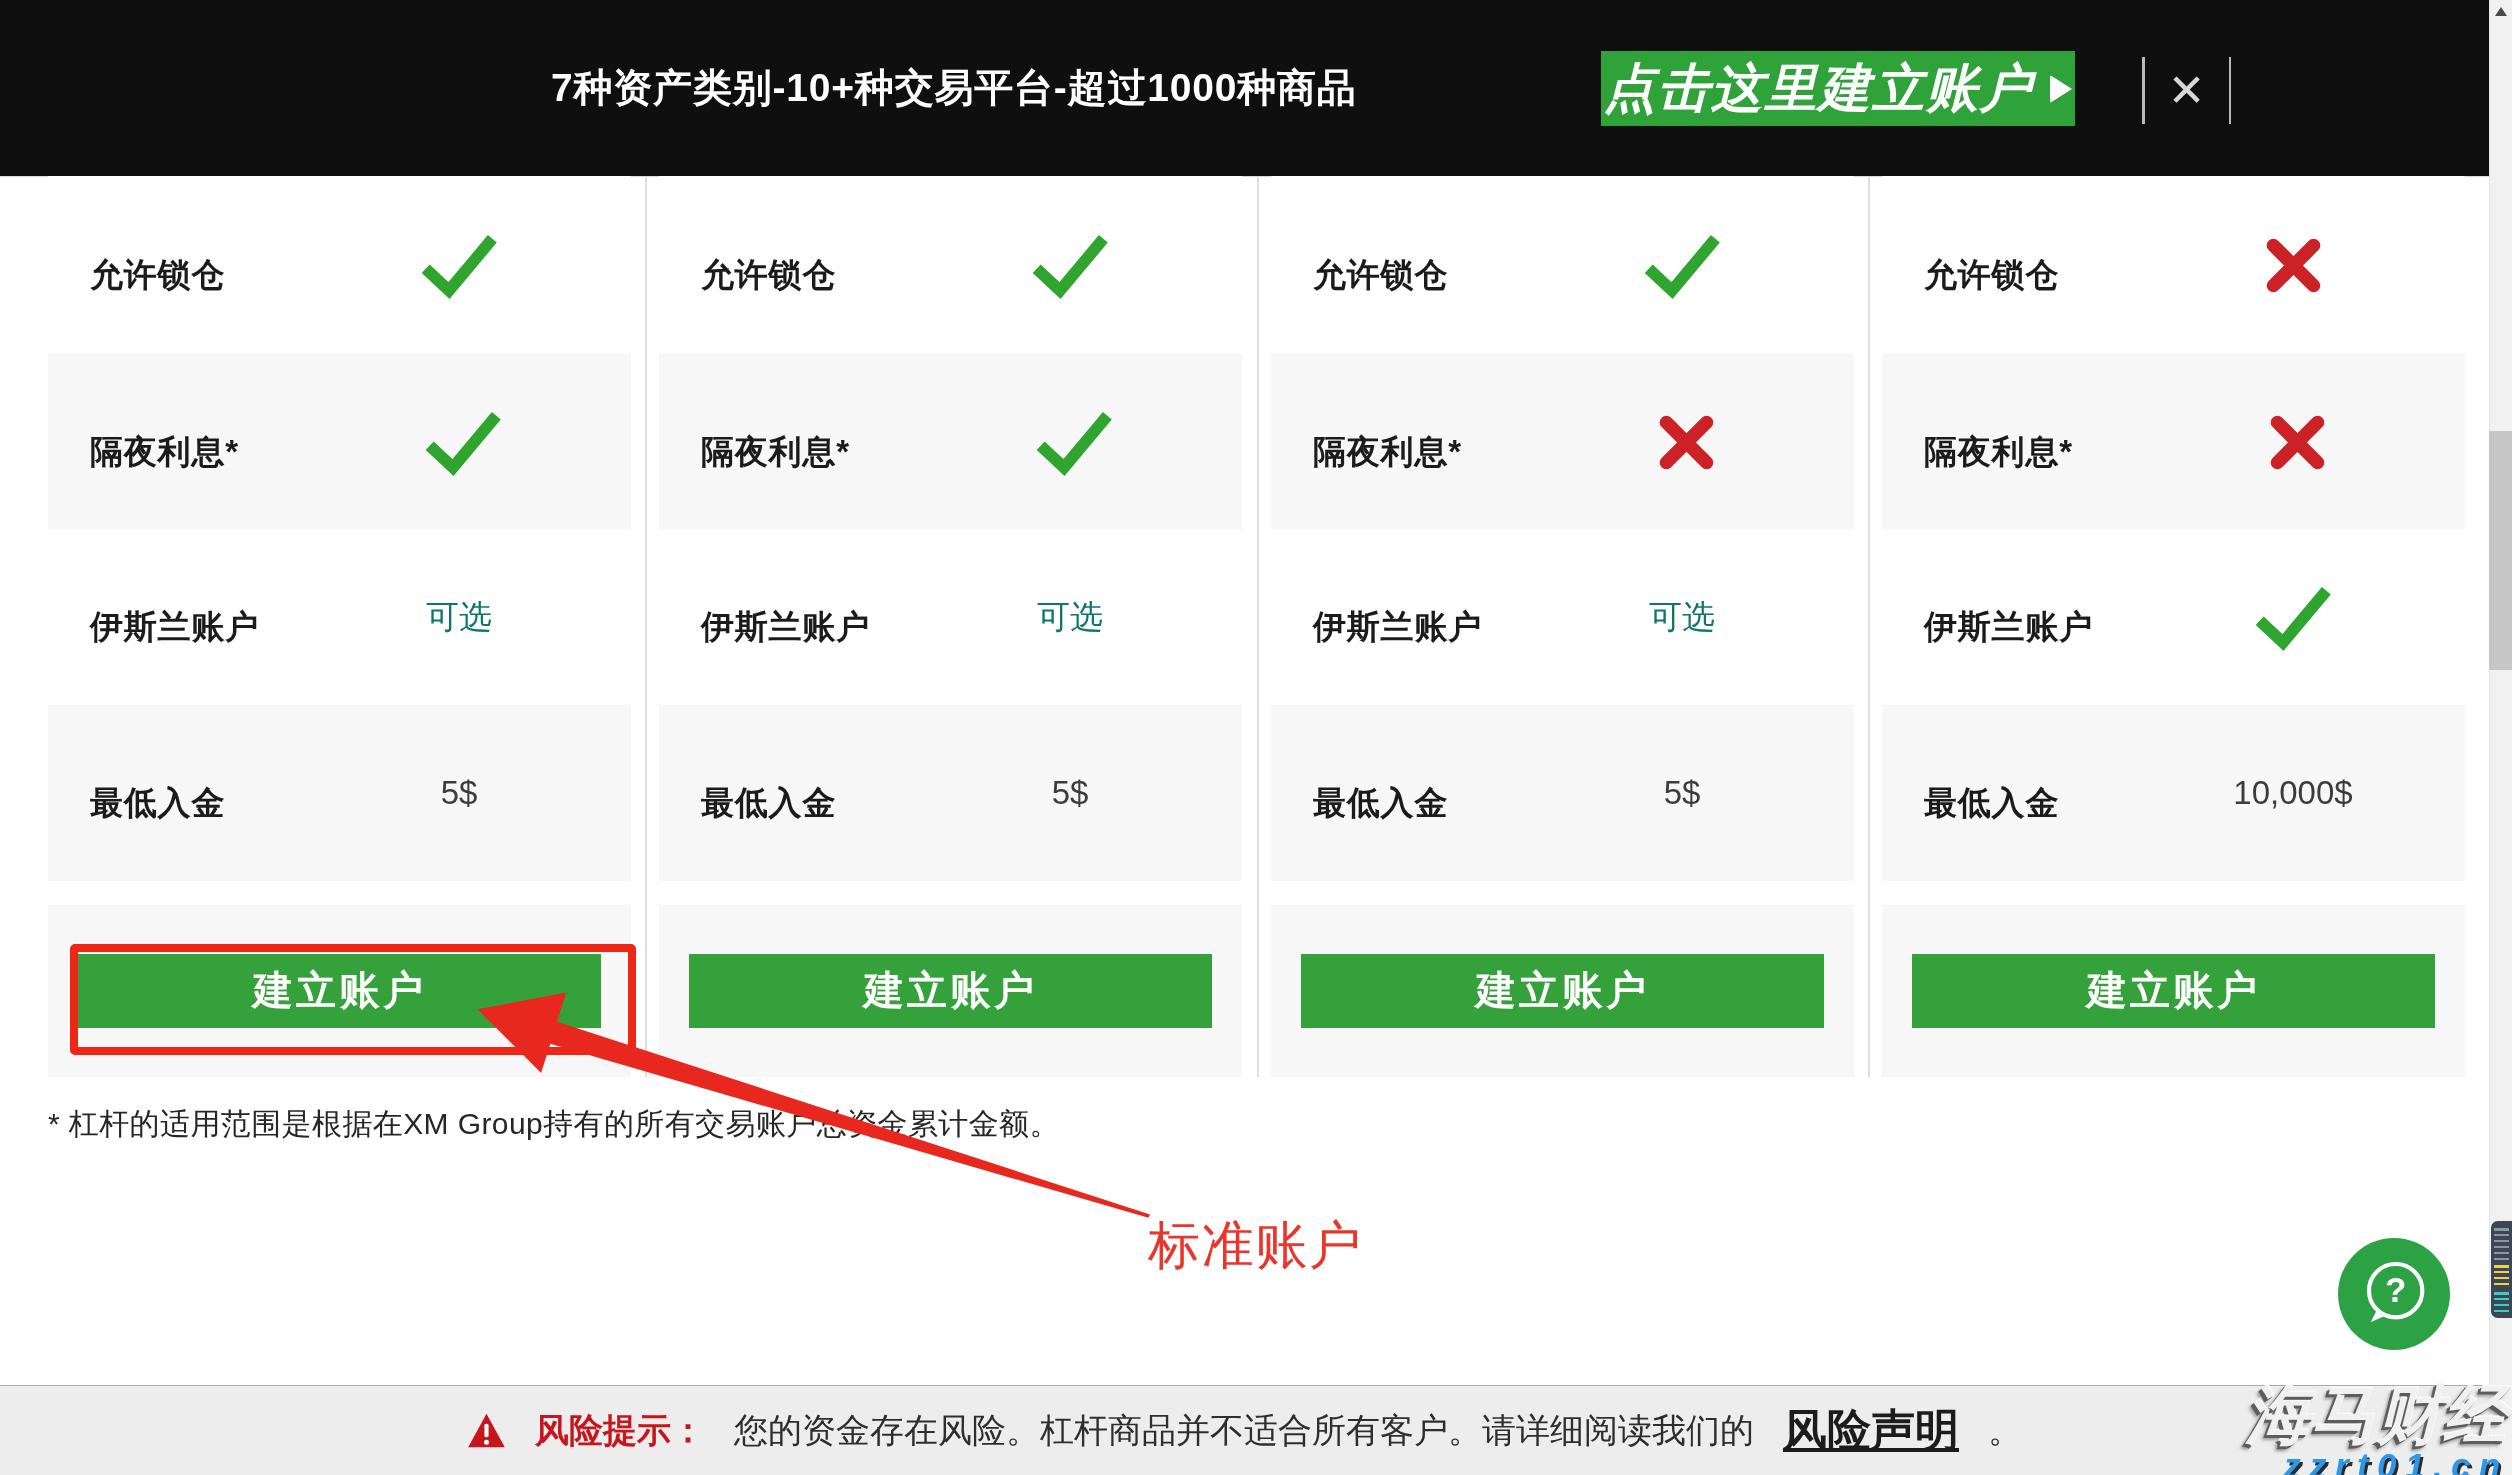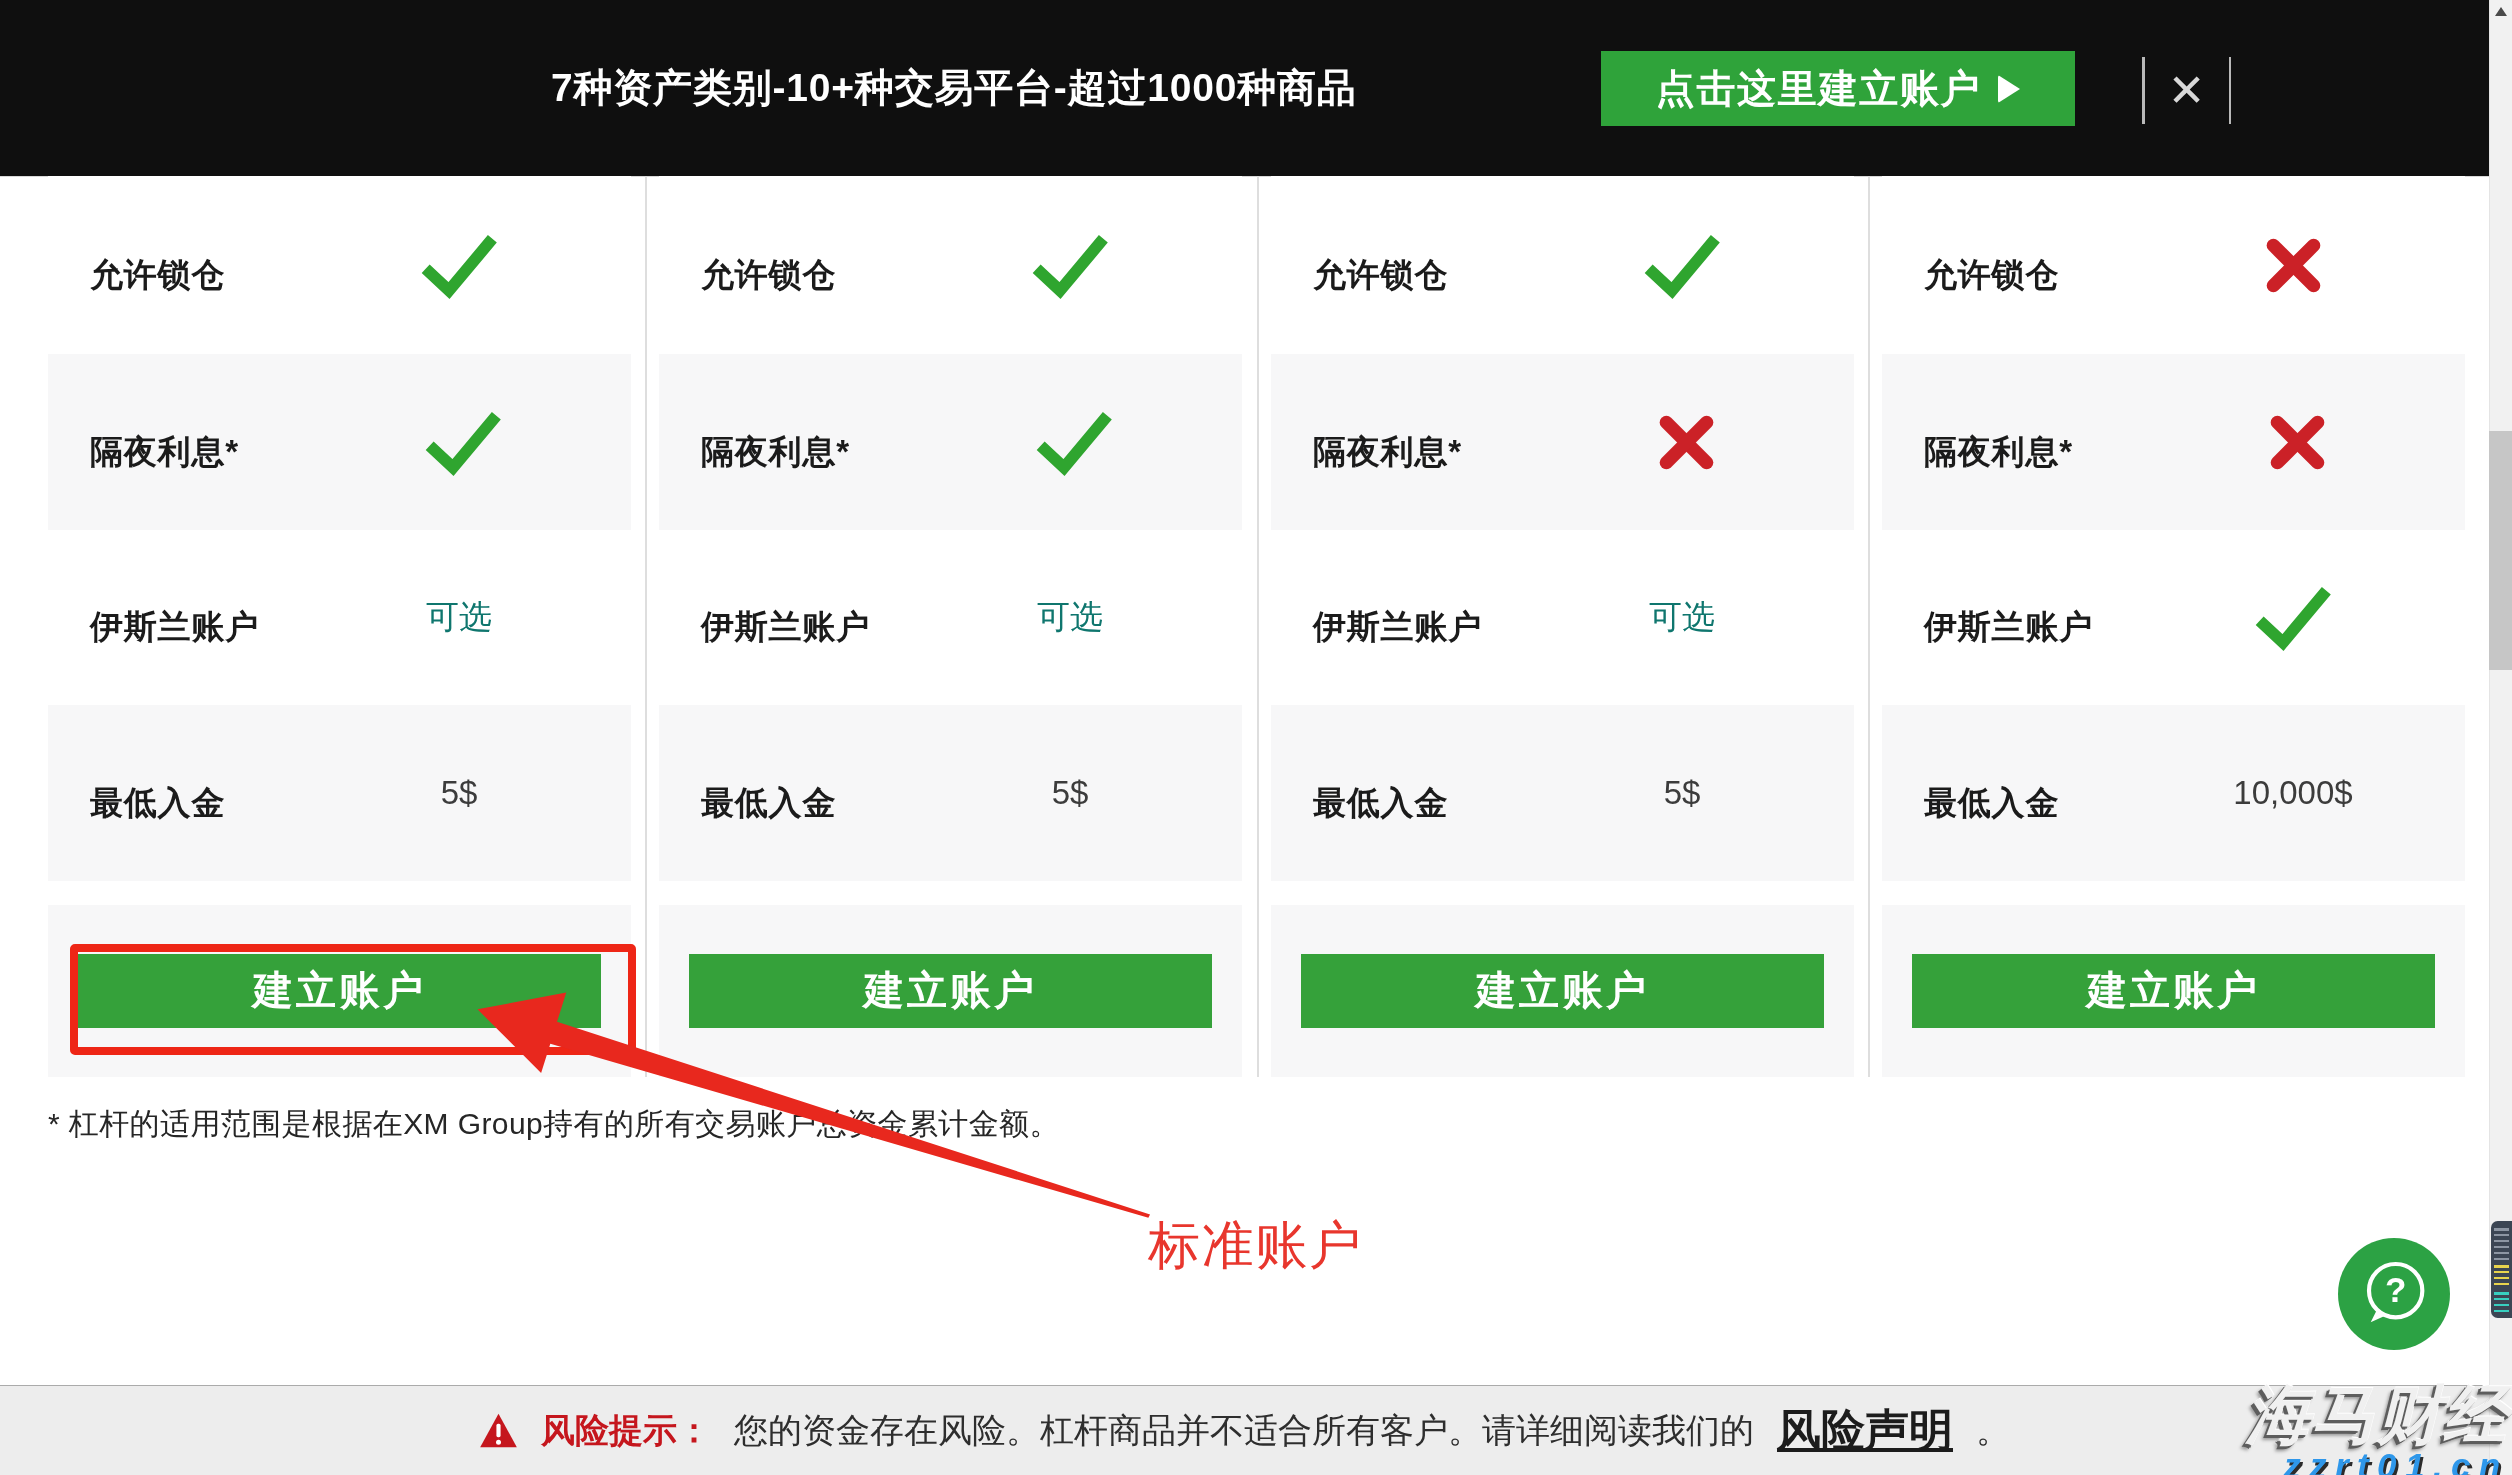--- a/index.html
+++ b/index.html
@@ -6,21 +6,21 @@
   #page{position:relative;width:2512px;height:1475px;overflow:hidden;
         font-family:"Liberation Sans","DejaVu Sans",sans-serif;background:#ffffff;}
 
   
   .banner{position:absolute;left:0;top:0;width:2489px;height:176px;background:#0f0f0f;
           border-bottom:0.8px solid #d9d9d9;}
   .banner-headline{position:absolute;left:551px;top:0;height:176px;display:flex;align-items:center;
           color:#ffffff;font-size:39px;font-weight:700;letter-spacing:0.8px;}
   .banner-cta{position:absolute;left:1601px;top:51px;width:474px;height:75px;background:#2fa33a;
           display:flex;align-items:center;justify-content:center;gap:17px;cursor:pointer;}
-  .banner-cta .cta-label{color:#ffffff;font-size:39px;font-weight:700;letter-spacing:1.7px;}
+  .banner-cta .cta-label{color:#ffffff;font-size:52px;font-weight:700;letter-spacing:1.7px;font-style:italic;}
   .banner-cta .play{width:0;height:0;border-left:22px solid #ffffff;border-top:14.2px solid transparent;
           border-bottom:14.2px solid transparent;border-radius:2.5px;}
   .close-group{position:absolute;left:2142px;top:57px;height:67px;display:flex;align-items:center;}
   .close-bar{width:2.5px;height:67px;background:#b9b9b9;}
   .close-x{width:84px;text-align:center;color:#d8d8d8;font-size:45px;font-weight:700;line-height:67px;}
 
   
   .col{position:absolute;top:176px;width:583px;display:flex;flex-direction:column;}
   .cell{display:flex;align-items:center;padding-left:42px;box-sizing:border-box;}
   .cell .label{width:197px;color:#1b1b1b;font-size:33px;font-weight:700;letter-spacing:0.8px;flex:none;margin-top:20px;}
@@ -47,21 +47,21 @@
   
   .footnote{position:absolute;left:48px;top:1104px;font-size:30px;color:#262626;letter-spacing:0.4px;}
 
   
   .annotation-label{position:absolute;left:1148px;top:1211px;font-size:52px;color:#e8362d;letter-spacing:1.7px;}
   .arrow-svg{position:absolute;left:0;top:0;pointer-events:none;}
 
   
   .risk-bar{position:absolute;left:0;top:1385px;width:2489px;height:90px;background:#ededed;
           border-top:1.7px solid #ababab;display:flex;align-items:center;justify-content:center;
-          box-sizing:border-box;gap:23px;}
+          box-sizing:border-box;gap:29px;}
   .risk-title{color:#c5161d;font-size:34px;font-weight:700;}
   .risk-body{color:#2e2e2e;font-size:34px;}
   .risk-link{color:#1c1c1c;font-size:44px;font-weight:700;text-decoration:underline;cursor:pointer;}
   .risk-suffix{color:#2e2e2e;font-size:34px;}
 
   
   .watermark{position:absolute;right:3.4px;top:1382px;width:469px;text-align:right;z-index:6;pointer-events:none;}
   .wm-brand{font-size:64px;font-weight:900;font-style:italic;color:#f0f0f0;letter-spacing:1.7px;line-height:67px;
           text-shadow:-3.4px 3.4px 0 #5d5d5d,-1.7px 1.7px 0 #6a6a6a,0.8px -0.8px 0 #ffffff,-5px 5px 3.4px rgba(0,0,0,.35);}
   .wm-url{margin-top:-3.4px;font-size:35px;font-weight:900;font-style:italic;color:#2e97ea;letter-spacing:8.4px;

